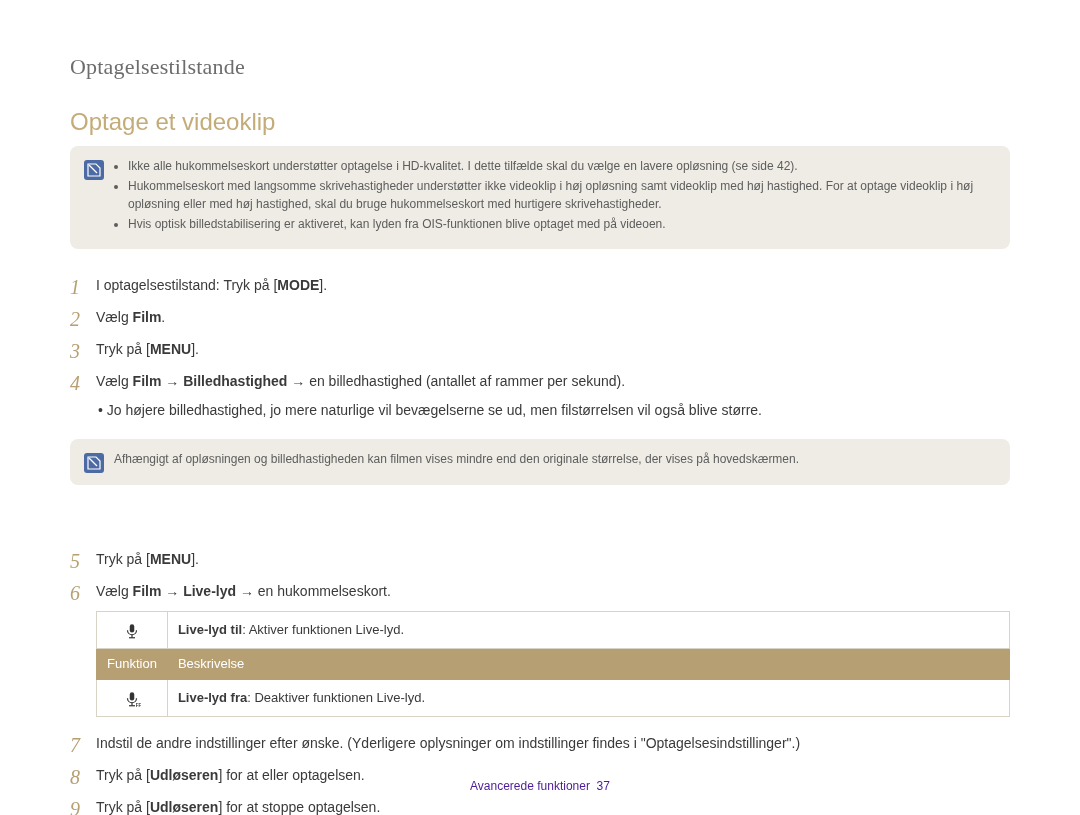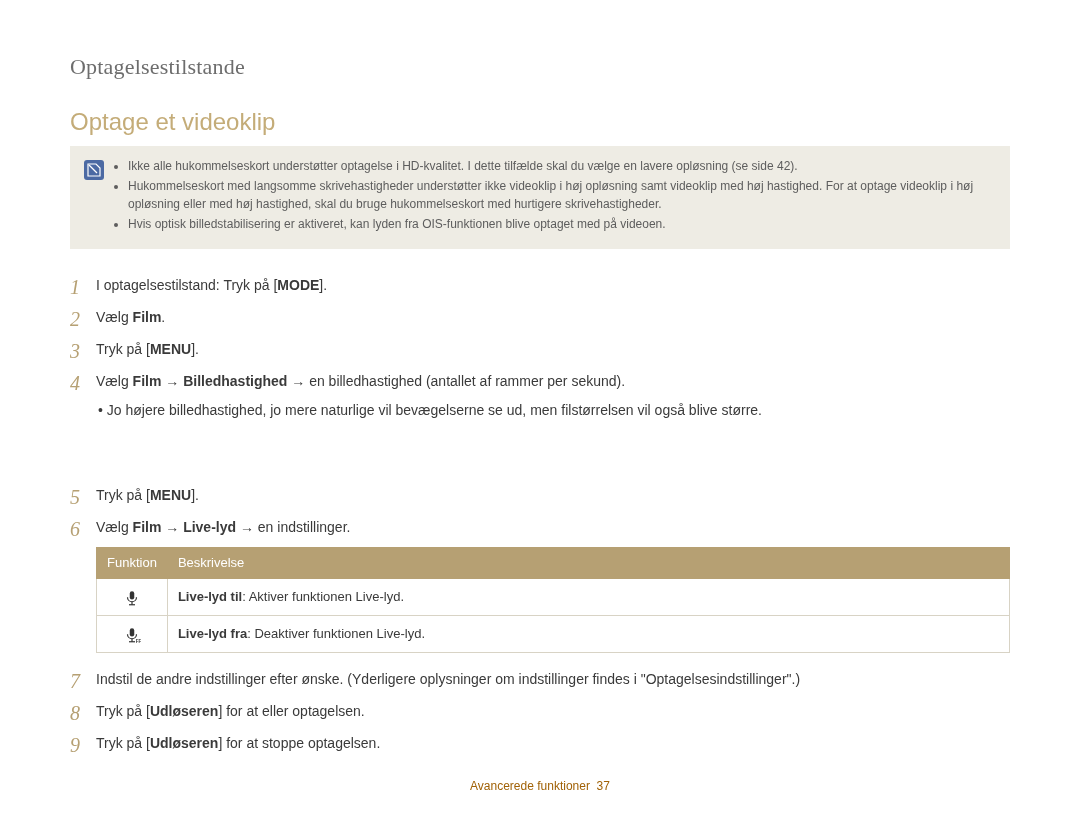--- a/index.html
+++ b/index.html
@@ -40,21 +40,21 @@
     font-weight: 400;
     color: #c4ac78;
     margin-bottom: 8px;
   }
   .intro {
     line-height: 1.5;
     margin-bottom: 14px;
   }
   .note-box {
     background: #eeece4;
-    border-radius: 0;
+    border-radius: 8px;
     padding: 12px 14px;
     display: flex;
     gap: 10px;
     font-size: 12px;
     line-height: 1.45;
     color: #5d5d5d;
     margin-top: 10px;
   }
   .note-icon {
     width: 20px;
@@ -135,21 +135,21 @@
     height: 18px;
     vertical-align: middle;
   }
   .footer {
     position: absolute;
     bottom: 22px;
     left: 0;
     right: 0;
     text-align: center;
     font-size: 12px;
-    color: #a16207;
+    color: #4c1d95;
   }
 </style>
 </head>
 <body>
 
 <div class="page">
   <div class="section-header">Optagelsestilstande</div>
 
   <div class="columns">
 
@@ -194,52 +194,61 @@
       </div>
 
       <div class="step">
         <div class="step-num">4</div>
         <div class="step-body">
           <span>Vælg </span><span class="bold">Film</span><span> → </span><span class="bold">Billedhastighed</span><span> → en billedhastighed (antallet af rammer per sekund).</span>
           <div class="sub-bullet">Jo højere billedhastighed, jo mere naturlige vil bevægelserne se ud, men filstørrelsen vil også blive større.</div>
         </div>
       </div>
 
+      <div class="note-box" style="margin-top:18px">
+        <div class="note-icon">
+          <svg viewBox="0 0 20 20">
+              <path d="M4 4 L12 4 L16 8 L16 16 L4 16 Z" fill="none" stroke="#fff" stroke-width="1.2"></path>
+              <path d="M5 5 L13 13" stroke="#fff" stroke-width="1.2"></path>
+            </svg>
+        </div>
+        <div>Afhængigt af opløsningen og billedhastigheden kan filmen vises mindre end den originale størrelse, der vises på hovedskærmen.</div>
+      </div>
     </div>
 
     <div class="col">
 
       <div class="step" style="margin-top:4px">
         <div class="step-num">5</div>
         <div class="step-body">
           <span>Tryk på [</span><span class="bold">MENU</span><span>].</span>
         </div>
       </div>
 
       <div class="step">
         <div class="step-num">6</div>
         <div class="step-body">
-          <span>Vælg </span><span class="bold">Film</span><span> → </span><span class="bold">Live-lyd</span><span> → en indstillinger.</span>
+          <span>Vælg </span><span class="bold">Film</span><span> → </span><span class="bold">Live-lyd</span><span> → en hukommelseskort.</span>
 
           <table class="table">
             <tbody>
                 <tr>
-              <th>Funktion</th>
-              <th>Beskrivelse</th>
-            </tr>
-            <tr>
               <td class="icon-cell">
                 <svg class="mic-svg" viewBox="0 0 24 24">
                       <rect x="9" y="3" width="6" height="11" rx="3" fill="#333"></rect>
                       <path d="M6 11a6 6 0 0 0 12 0" fill="none" stroke="#333" stroke-width="1.6"></path>
                       <line x1="12" y1="17" x2="12" y2="21" stroke="#333" stroke-width="1.6"></line>
                       <line x1="8" y1="21" x2="16" y2="21" stroke="#333" stroke-width="1.6"></line>
                     </svg>
               </td>
               <td><span class="bold">Live-lyd til</span><span>: Aktiver funktionen Live-lyd.</span></td>
+            </tr>
+            <tr>
+              <th>Funktion</th>
+              <th>Beskrivelse</th>
             </tr>
             <tr>
               <td class="icon-cell">
                 <svg class="mic-svg" viewBox="0 0 24 24">
                       <rect x="9" y="3" width="6" height="11" rx="3" fill="#333"></rect>
                       <path d="M6 11a6 6 0 0 0 12 0" fill="none" stroke="#333" stroke-width="1.6"></path>
                       <line x1="12" y1="17" x2="12" y2="21" stroke="#333" stroke-width="1.6"></line>
                       <line x1="8" y1="21" x2="16" y2="21" stroke="#333" stroke-width="1.6"></line>
                       <text x="17" y="22" font-size="6" fill="#333" font-weight="bold">FF</text>
                     </svg>

